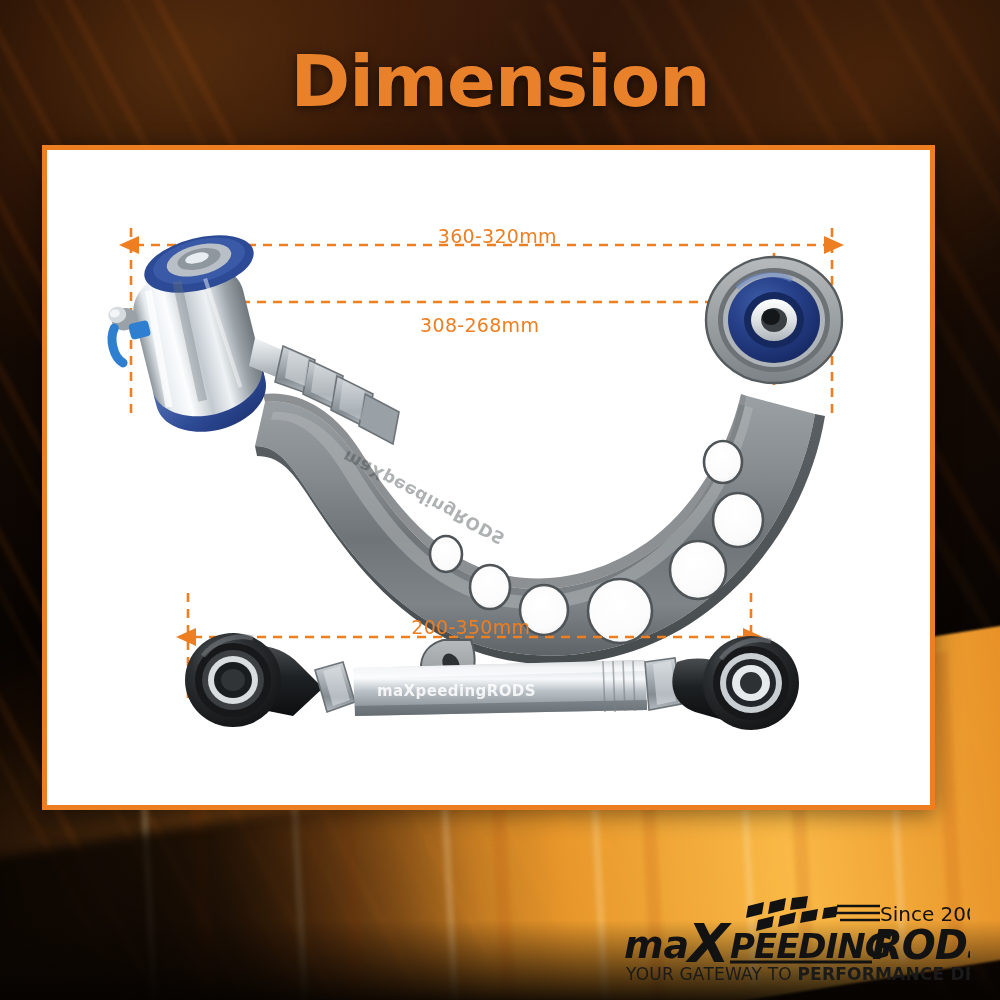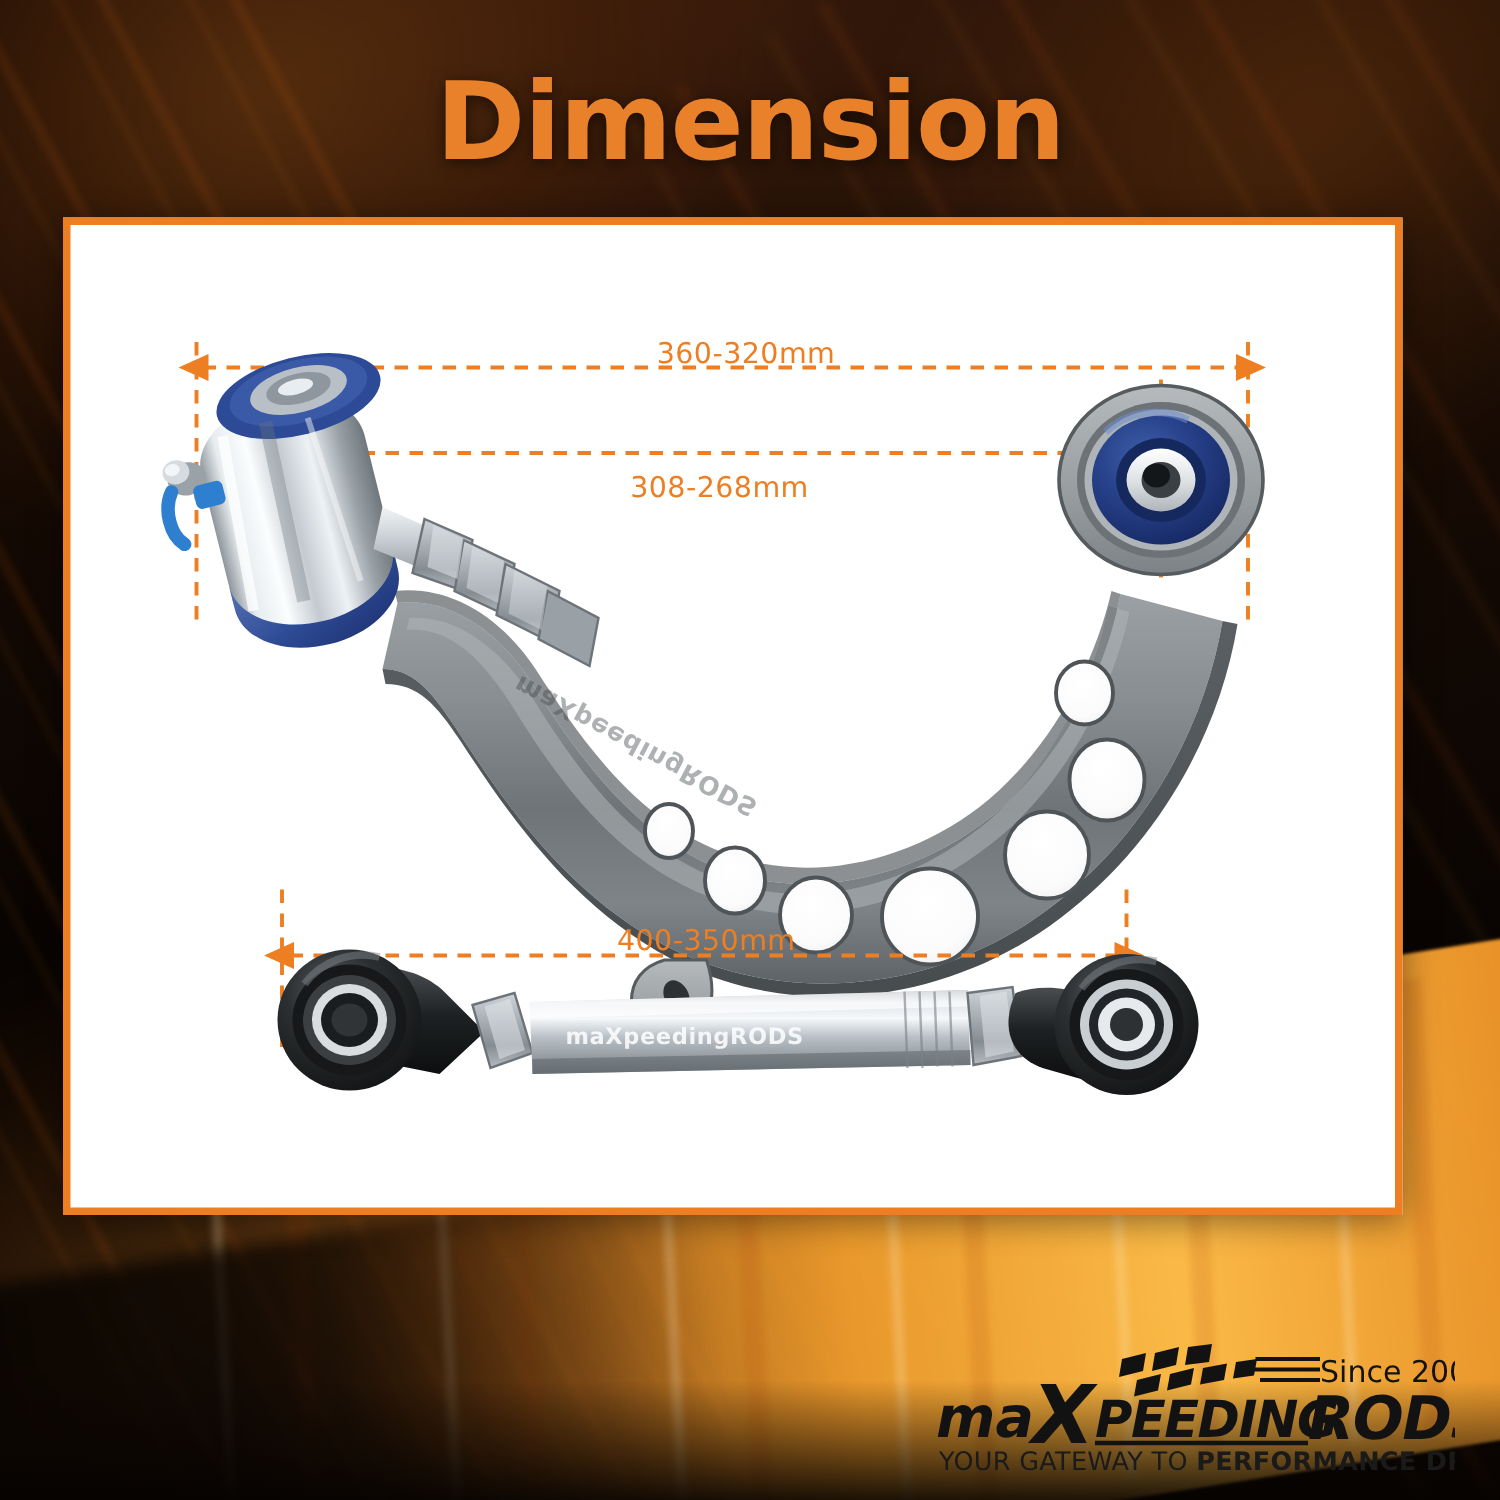--- a/index.html
+++ b/index.html
@@ -418,21 +418,21 @@
             <ellipse cx="704" cy="533" rx="19" ry="18" fill="#e7eaec"></ellipse>
             <ellipse cx="704" cy="533" rx="11" ry="11" fill="#2d3134"></ellipse>
             <path d="M674 509 A 48 47 0 0 1 724 491" stroke="#7e8489" stroke-width="5" fill="none" opacity=".5"></path>
           </g>
         </g>
       </svg>
     </div>
 
     <div class="dim-label" style="left:51%; top:75px;">360-320mm</div>
     <div class="dim-label" style="left:49%; top:132px;margin-top:32px;">308-268mm</div>
-    <div class="dim-label" style="left:48%; top:466px;">400-350mm</div>
+    <div class="dim-label" style="left:48%; top:466px;">200-350mm</div>
   </div>
 
   <div class="logo">
     <svg width="348" height="86" viewBox="0 0 348 86">
 
       <g fill="#121212">
         <polygon points="126,10 142,6 140,18 124,22"></polygon>
         <polygon points="148,6  164,2 162,14 146,18"></polygon>
         <polygon points="170,2  186,0 184,12 168,14"></polygon>
         <polygon points="136,24 152,20 150,31 134,35"></polygon>

